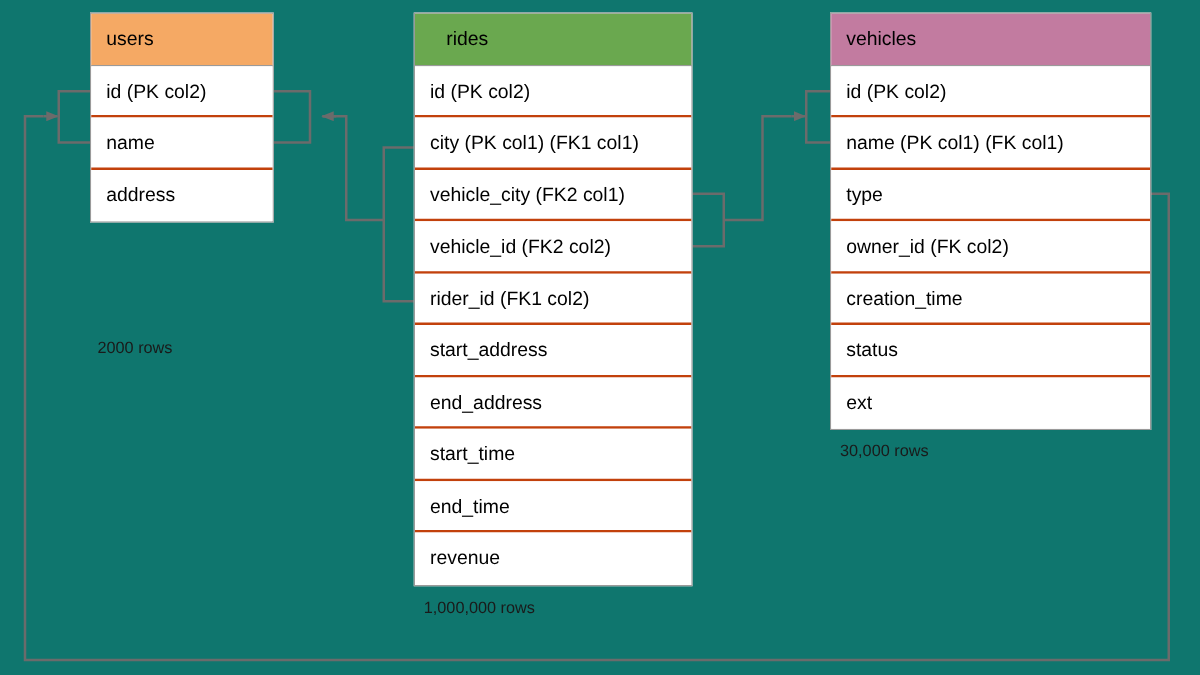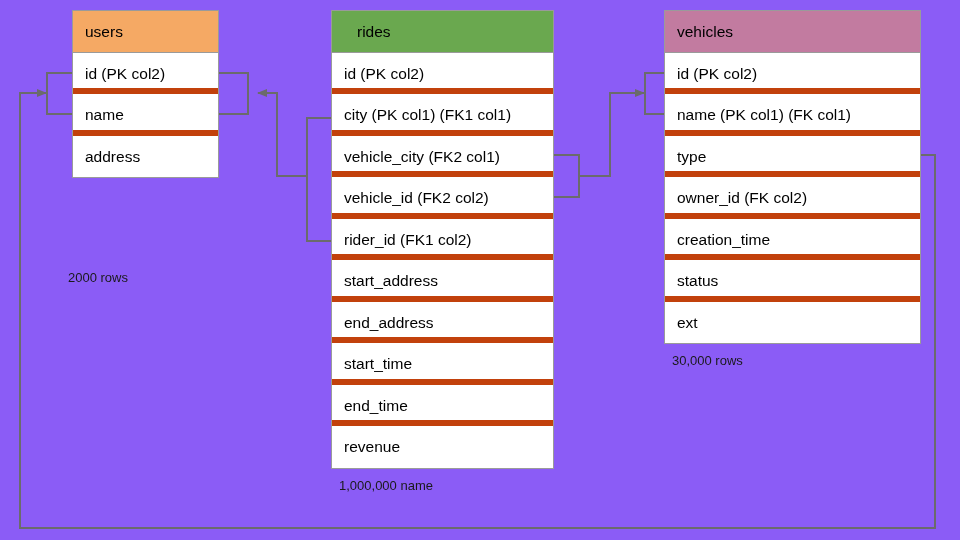--- a/index.html
+++ b/index.html
@@ -9,21 +9,21 @@
     background: #ffffff;
   }
   body {
     font-family: "Liberation Sans", sans-serif;
     -webkit-font-smoothing: antialiased;
   }
   #canvas {
     position: relative;
     width: 960px;
     height: 540px;
-    background: #8b5cf6;
+    background: #0f766e;
     overflow: hidden;
   }
   #wires {
     position: absolute;
     left: 0;
     top: 0;
     width: 960px;
     height: 540px;
     pointer-events: none;
   }
@@ -46,21 +46,21 @@
     overflow: hidden;
   }
   .entity-field {
     box-sizing: border-box;
     height: 41.5px;
     line-height: 41.5px;
     padding: 0 0 0 12px;
     font-size: 15.5px;
     color: #000000;
     background: #ffffff;
-    border-bottom: 6px solid #c2410c;
+    border-bottom: 2px solid #c2410c;
     white-space: nowrap;
     overflow: hidden;
   }
   .entity-field:last-child {
     border-bottom: none;
   }
   .rowcount {
     position: absolute;
     font-size: 13px;
     color: #1a1a1a;
@@ -106,21 +106,21 @@
     <div class="entity-field">
       <span>id (PK col2)</span>
     </div>
     <div class="entity-field">
       <span>name</span>
     </div>
     <div class="entity-field">
       <span>address</span>
     </div>
   </div>
-  <div class="rowcount" style="left:68px; top:270px;text-align:right;">2000 rows</div>
+  <div class="rowcount" style="left:78px; top:270px;text-align:right;">2000 rows</div>
 
   <div class="entity" style="left:331px; top:10px; width:223px;">
     <div class="entity-header" style="background:#6aa84f;padding-left:25px;">
       <span>rides</span>
     </div>
     <div class="entity-field">
       <span>id (PK col2)</span>
     </div>
     <div class="entity-field">
       <span>city (PK col1) (FK1 col1)</span>
@@ -143,21 +143,21 @@
     <div class="entity-field">
       <span>start_time</span>
     </div>
     <div class="entity-field">
       <span>end_time</span>
     </div>
     <div class="entity-field">
       <span>revenue</span>
     </div>
   </div>
-  <div class="rowcount" style="left:339px; top:478px;">1,000,000 name</div>
+  <div class="rowcount" style="left:339px; top:478px;">1,000,000 rows</div>
 
   <div class="entity" style="left:664px; top:10px; width:257px;">
     <div class="entity-header" style="background:#c27ba0;">
       <span>vehicles</span>
     </div>
     <div class="entity-field">
       <span>id (PK col2)</span>
     </div>
     <div class="entity-field">
       <span>name (PK col1) (FK col1)</span>

